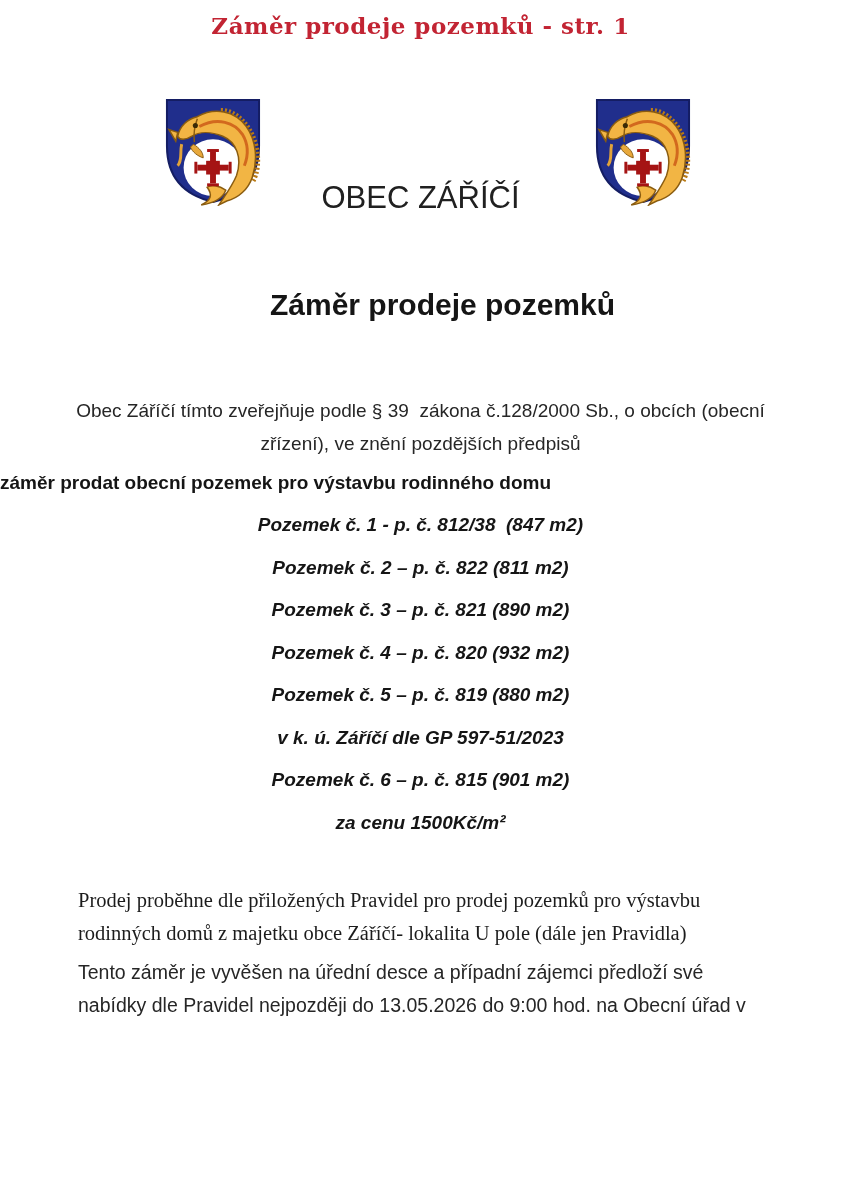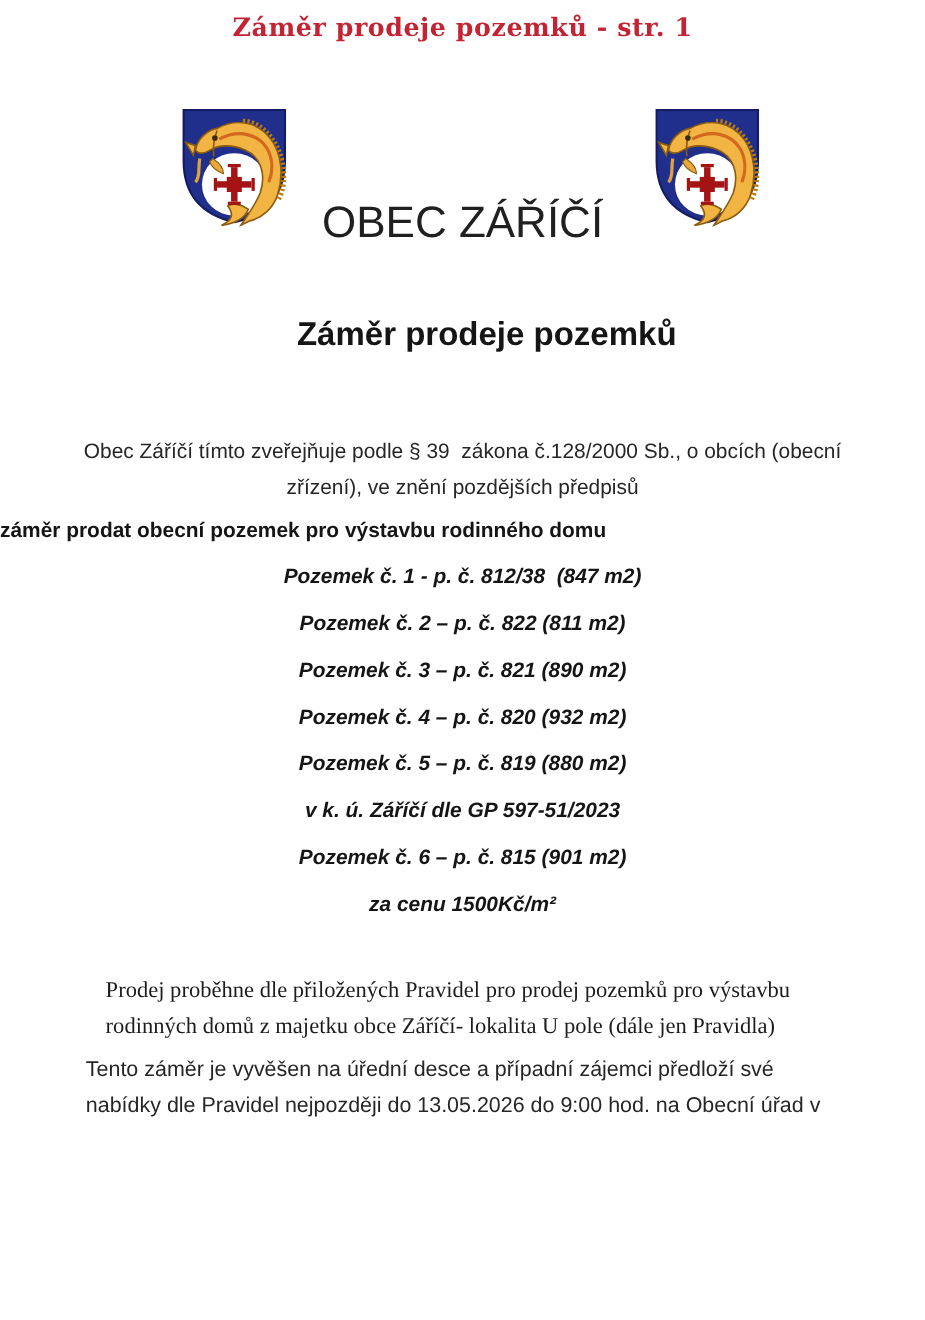--- a/index.html
+++ b/index.html
@@ -19,21 +19,21 @@
     font-size:23px;
     letter-spacing:0.5px;
     color:#c22433;
   }
   .coa{position:absolute;top:96px;width:98px;height:110px;}
   .coa-left{left:164px;}
   .coa-right{left:594px;}
   .municipality{
     position:absolute;top:180px;left:0;width:100%;
     text-align:center;
-    font-size:40px;
+    font-size:31px;
     font-weight:400;
     color:#202020;
   }
   .doc-title{
     position:absolute;top:288px;left:0;width:100%;
     text-align:center;
     font-size:30px;
     font-weight:bold;
     color:#151515;
     padding-left:22px;
@@ -64,21 +64,20 @@
     white-space:pre-wrap;
     color:#151515;
     font-style:italic;
   }
   .para-rules{
     position:absolute;top:884px;left:78px;right:70px;
     font-family:"Liberation Serif", serif;
     font-size:20.5px;
     line-height:33px;
     color:#1c1c1c;
-    margin-left:18px;
   }
   .para-notice{
     position:absolute;top:956px;left:78px;right:64px;
     font-size:19.5px;
     line-height:33px;
     color:#262626;
   }
 </style>
 </head>
 <body>

